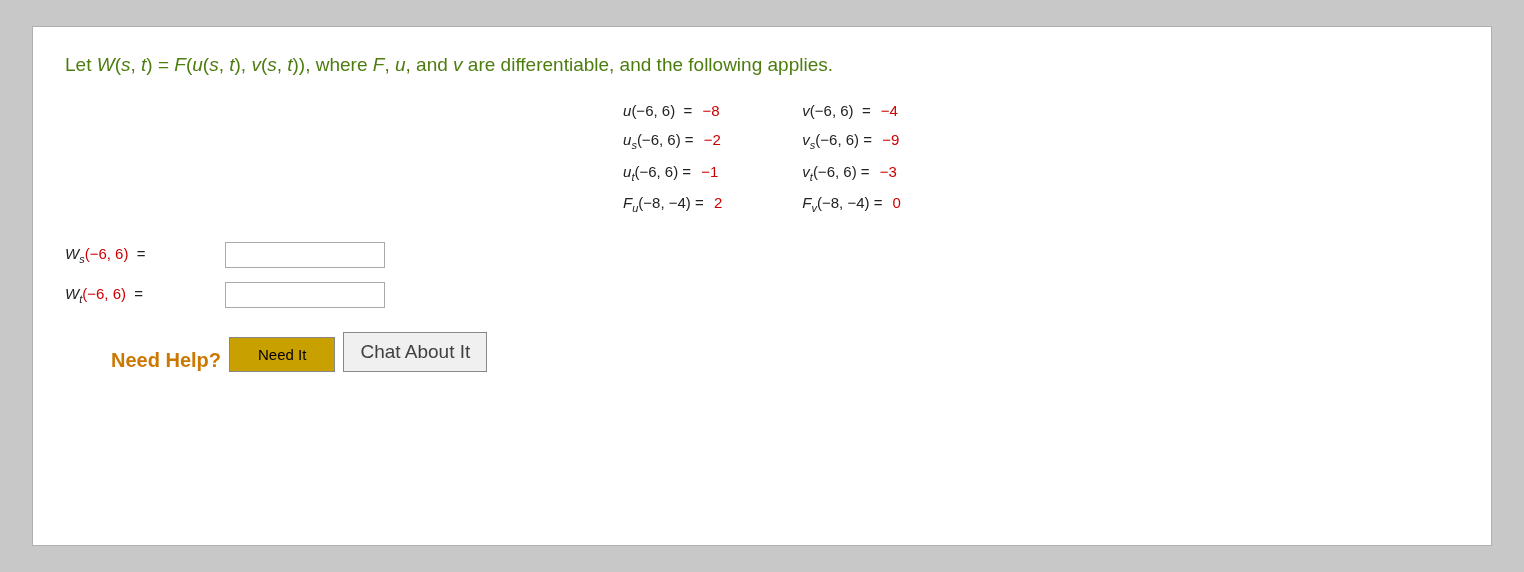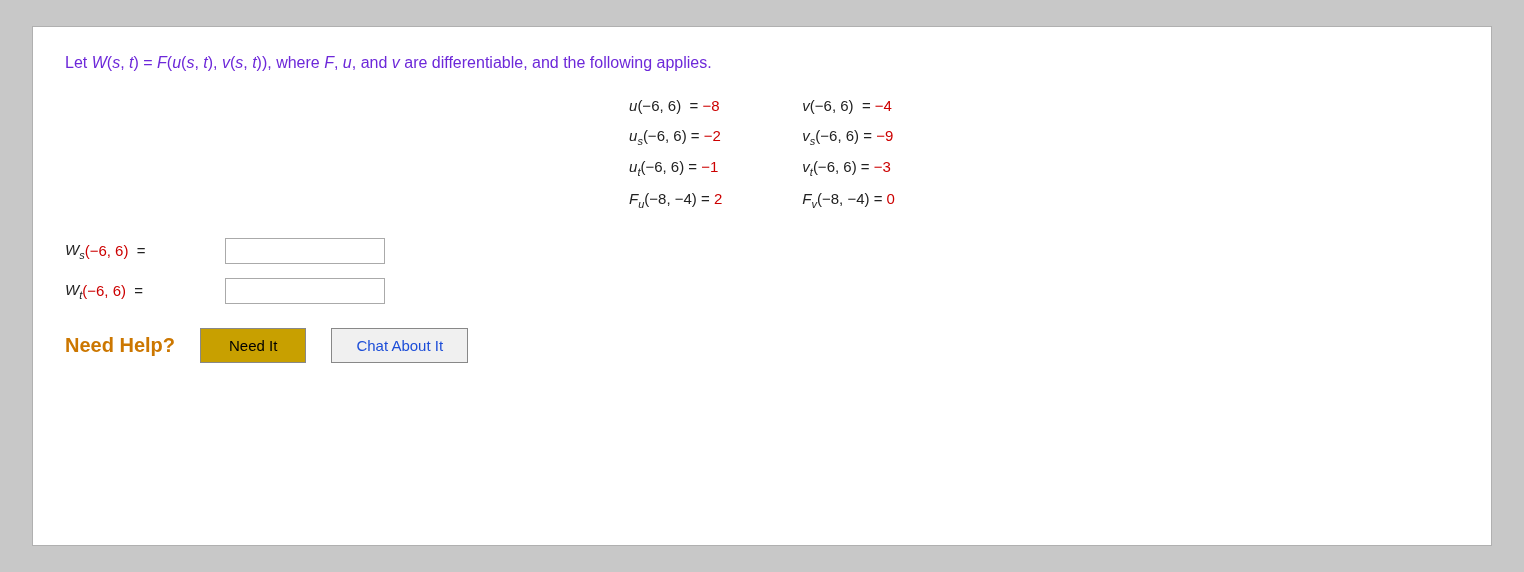--- a/index.html
+++ b/index.html
@@ -25,22 +25,22 @@
     .problem-box {
       background: #ffffff;
       border: 1px solid #b0b0b0;
       width: 1460px;
       min-height: 520px;
       padding: 24px 32px 32px 32px;
       position: relative;
     }
 
     .intro-text {
-      font-size: 16px;
-      color: #6d28d9;
+      font-size: 19px;
+      color: #4d7c0f;
       margin-bottom: 18px;
       line-height: 1.5;
     }
 
     .intro-text em {
       font-style: italic;
     }
 
     .values-section {
       display: flex;
@@ -54,20 +54,21 @@
       flex-direction: column;
       gap: 4px;
     }
 
     .value-row {
       font-size: 15px;
       color: #222;
       line-height: 1.7;
       display: flex;
       align-items: baseline;
+      gap: 6px;
     }
 
     .red {
       color: #cc0000;
       font-weight: normal;
     }
 
     .find-text {
       font-size: 15px;
       color: #222;
@@ -79,37 +80,38 @@
       display: flex;
       align-items: center;
       margin-bottom: 14px;
       font-size: 15px;
       color: #222;
     }
 
     .input-label {
       min-width: 160px;
       display: flex;
-      align-items: center;
+      align-items: flex-start;
     }
 
     .input-field {
       width: 160px;
       height: 26px;
       border: 1px solid #aaa;
       background: #fff;
       padding: 2px 4px;
       font-size: 14px;
     }
 
     .need-help-section {
       display: flex;
-      align-items: center;
-      gap: 25px;
+      align-items: flex-end;
+      gap: 8px;
       margin-top: 24px;
+      margin-left: 46px;
     }
 
     .need-help-label {
       font-size: 20px;
       font-weight: bold;
       color: #cc7700;
     }
 
     .btn-read-it {
       background: #c8a000;
@@ -117,23 +119,23 @@
       padding: 8px 28px;
       font-size: 15px;
       color: #000;
       cursor: pointer;
       font-weight: normal;
     }
 
     .btn-chat-about {
       background: #f0f0f0;
       border: 1px solid #888;
-      padding: 8px 24px;
-      font-size: 15px;
-      color: #1d4ed8;
+      padding: 8px 16px;
+      font-size: 19px;
+      color: #404040;
       cursor: pointer;
       font-weight: normal;
     }
 
     sub {
       font-size: 11px;
     }
   </style>
 </head>
 <body>

